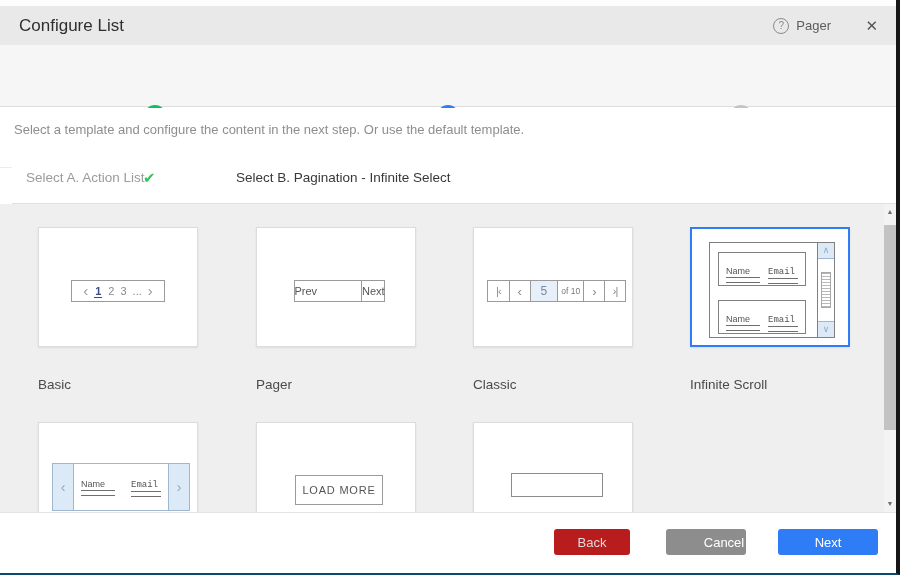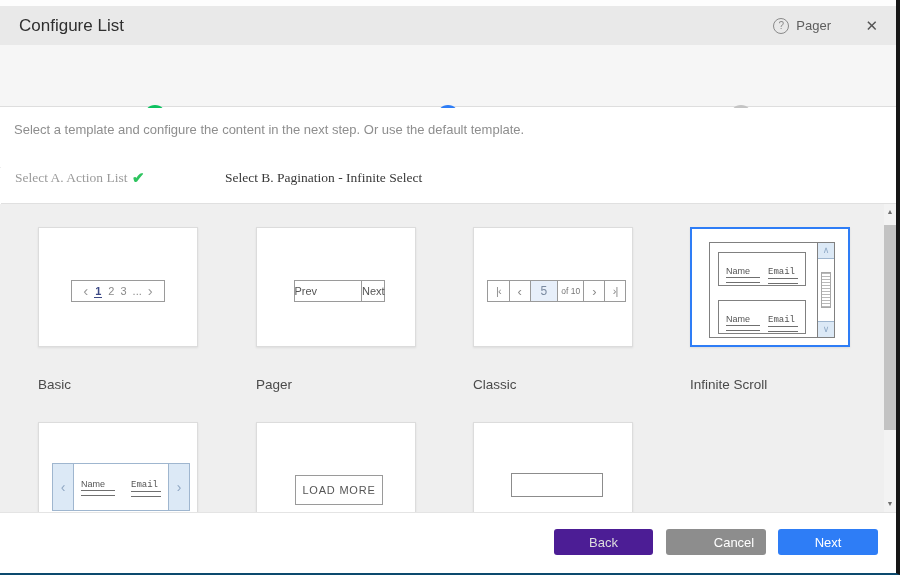--- a/index.html
+++ b/index.html
@@ -28,22 +28,22 @@
     color:#fff; font-size:12px; line-height:22px; text-align:center; cursor:pointer; }
   .dot-complete { background:#0cc15f; font-size:13px; font-weight:bold; }
   .dot-active   { background:#2e7df6; }
   .dot-pending  { background:#c4c4c4; }
   .dot-1 { left:144px; } .dot-2 { left:437px; } .dot-3 { left:730px; }
   .step-label { position:absolute; top:87px; width:140px; text-align:center; font-size:13px; color:#4a4a4a; }
   .lbl-1 { left:85px; } .lbl-2 { left:378px; } .lbl-3 { left:671px; }
   
   .instruction-row { position:absolute; left:0; right:0; top:108px; height:60px; background:#fff;
     border-bottom:1px solid #ececec; line-height:43px; padding-left:14px; font-size:13px; color:#8e8e8e; }
-  .select-row { position:absolute; left:1px; right:0; top:152px; height:52px; background:#fff;
-    border-bottom:1px solid #e0e0e0;font-family:Liberation Serif, serif; }
+  .select-row { position:absolute; left:12px; right:0; top:152px; height:52px; background:#fff;
+    border-bottom:1px solid #e0e0e0; }
   .sel-a { position:absolute; left:14px; top:0; line-height:52px; font-size:13.5px; color:#9b9b9b; cursor:pointer; }
   .sel-a-check { position:absolute; left:131px; top:0; line-height:52px; font-size:15px; font-weight:bold; color:#2ec45f; }
   .sel-b { position:absolute; left:224px; top:0; line-height:52px; font-size:13.5px; color:#383838; cursor:pointer; }
   
   .content { position:absolute; left:0; right:0; top:204px; height:308px; background:#efefef; overflow:hidden; }
   .card { position:absolute; width:160px; height:120px; background:#fff; border:1px solid #dcdcdc;
     box-shadow:0 1px 2px rgba(0,0,0,0.08); cursor:pointer; }
   .card.selected { border:2px solid #2e7df6; }
   .row1 { top:23px; } .row2 { top:218px; }
   .c1 { left:38px; } .c2 { left:256px; } .c3 { left:473px; } .c4 { left:690px; }
@@ -94,22 +94,22 @@
   .empty-box { left:37px; top:50px; width:92px; height:24px; border:1.5px solid #8c8c8c; }
   
   .sb { position:absolute; left:884px; top:204px; width:12px; height:308px; background:#f3f3f3; }
   .sb-arrow { position:absolute; left:0; width:12px; height:12px; font-size:7px; color:#6f6f6f; text-align:center; line-height:12px; cursor:pointer; }
   .sb-up { top:2px; } .sb-down { bottom:2px; }
   .sb-thumb { position:absolute; left:0; top:21px; width:12px; height:205px; background:#c3c3c3; cursor:pointer; }
   
   .footer { position:absolute; left:0; right:0; top:512px; bottom:0; background:#fff; border-top:1px solid #e4e4e4; }
   .btn { position:absolute; top:16px; height:26px; border:none; border-radius:3px; font-size:13px;
     font-family:inherit; cursor:pointer; }
-  .btn-back { left:554px; width:99px; background:#4c1d95; color:#dedede; cursor:default; }
-  .btn-cancel { left:666px; width:100px; background:#8d8d8d; color:#ffffff;padding-left:36px; }
+  .btn-back { left:554px; width:76px; background:#b91c1c; color:#dedede; cursor:default; }
+  .btn-cancel { left:666px; width:80px; background:#8d8d8d; color:#ffffff;padding-left:36px; }
   .btn-next { left:778px; width:100px; background:#2e7df6; color:#ffffff; }
 </style>
 </head>
 <body>
 
 <div class="app">
 
   <div class="strip-top"></div>
 
   <div class="hdr">

